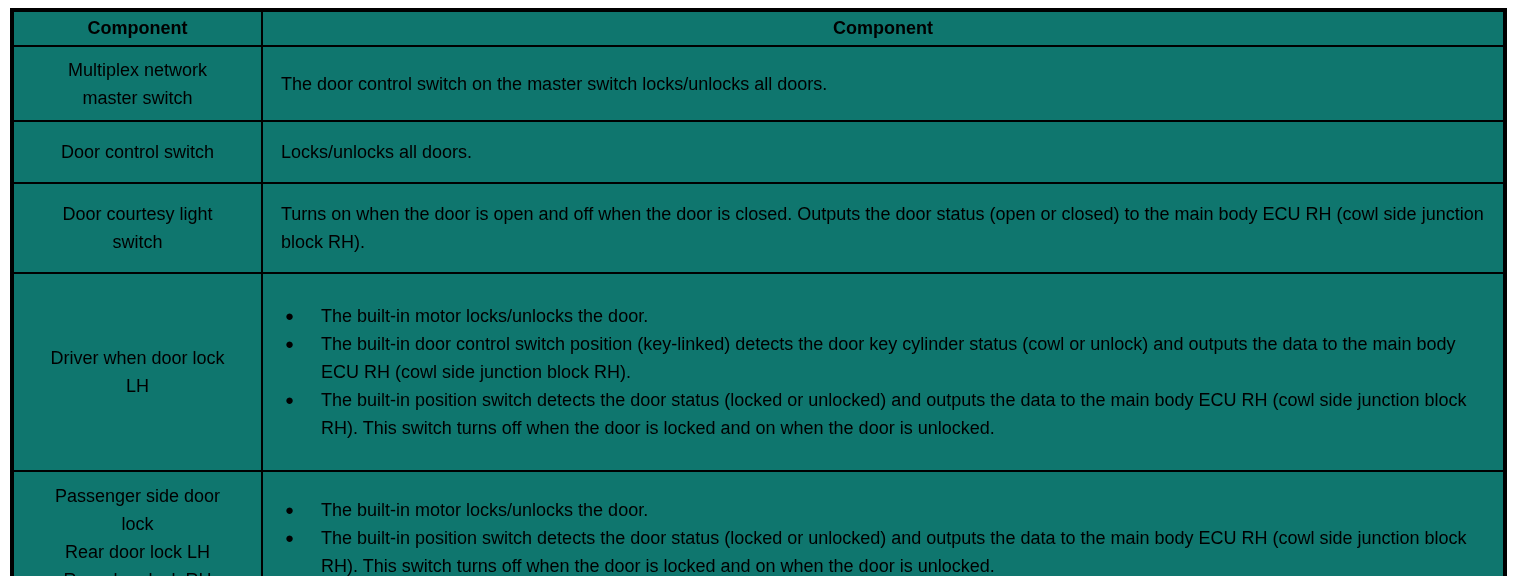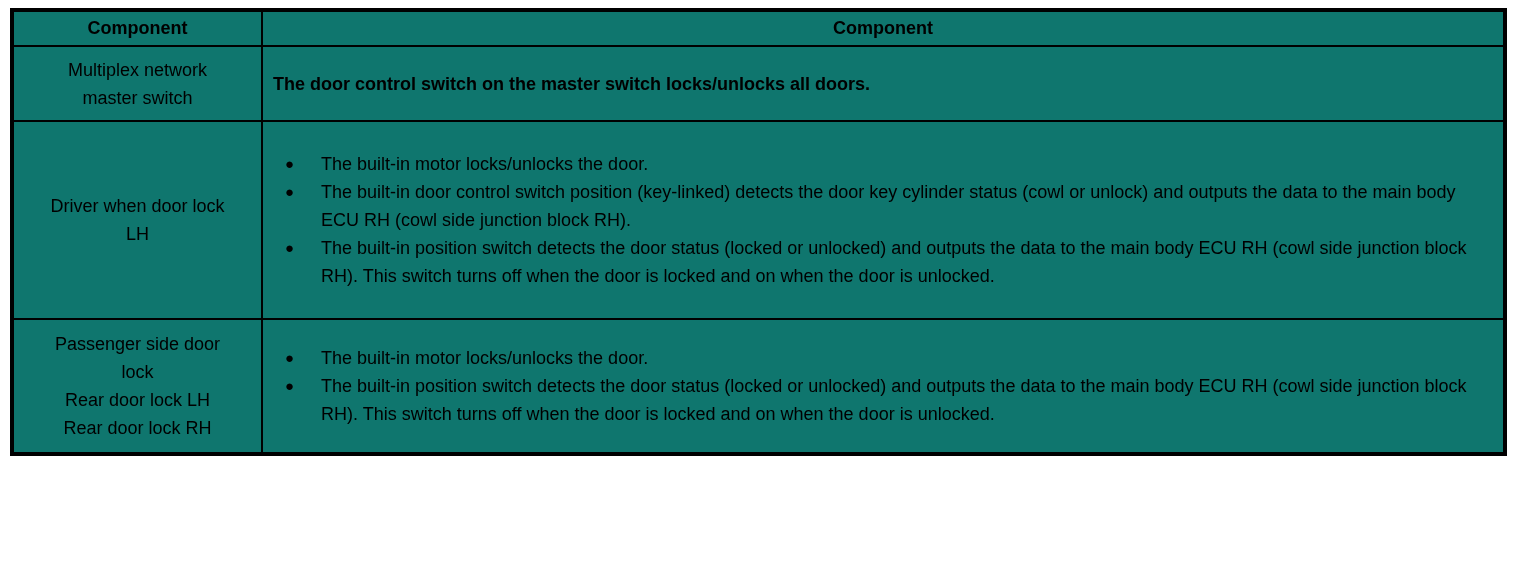--- a/index.html
+++ b/index.html
@@ -46,22 +46,21 @@
   td.cell-component {
     text-align: center;
     white-space: pre-line;
     padding: 4px 8px;
     margin-top: 6px;
   }
   td.cell-function {
     text-align: left;
   }
   td.cell-function p {
-    margin: 4px;
-    font-weight: bold;
+    margin: 12px;
   }
   ul.func-bullets {
     margin: 0;
     padding: 0 0 0 16px;
     list-style: none;
   }
   ul.func-bullets li {
     position: relative;
     padding-left: 36px;
     margin: 0;
@@ -92,20 +91,33 @@
     </thead>
     <tbody id="table-body">
 
     <tr class="row-0">
           <td class="cell-component">Multiplex network
 master switch</td>
           <td class="cell-function">
             <p>The door control switch on the master switch locks/unlocks all doors.</p>
           </td>
         </tr>
+        <tr class="row-1">
+          <td class="cell-component">Door control switch</td>
+          <td class="cell-function">
+            <p>Locks/unlocks all doors.</p>
+          </td>
+        </tr>
+        <tr class="row-2">
+          <td class="cell-component">Door courtesy light
+switch</td>
+          <td class="cell-function">
+            <p>Turns on when the door is open and off when the door is closed. Outputs the door status (open or closed) to the main body ECU RH (cowl side junction block RH).</p>
+          </td>
+        </tr>
         <tr class="row-3">
           <td class="cell-component">Driver when door lock
 LH</td>
           <td class="cell-function">
             <ul class="func-bullets">
               <li><span class="bullet-dot">●</span><span>The built-in motor locks/unlocks the door.</span></li>
               <li><span class="bullet-dot">●</span><span>The built-in door control switch position (key-linked) detects the door key cylinder status (cowl or unlock) and outputs the data to the main body ECU RH (cowl side junction block RH).</span></li>
               <li><span class="bullet-dot">●</span><span>The built-in position switch detects the door status (locked or unlocked) and outputs the data to the main body ECU RH (cowl side junction block RH). This switch turns off when the door is locked and on when the door is unlocked.</span></li>
             </ul>
           </td>

